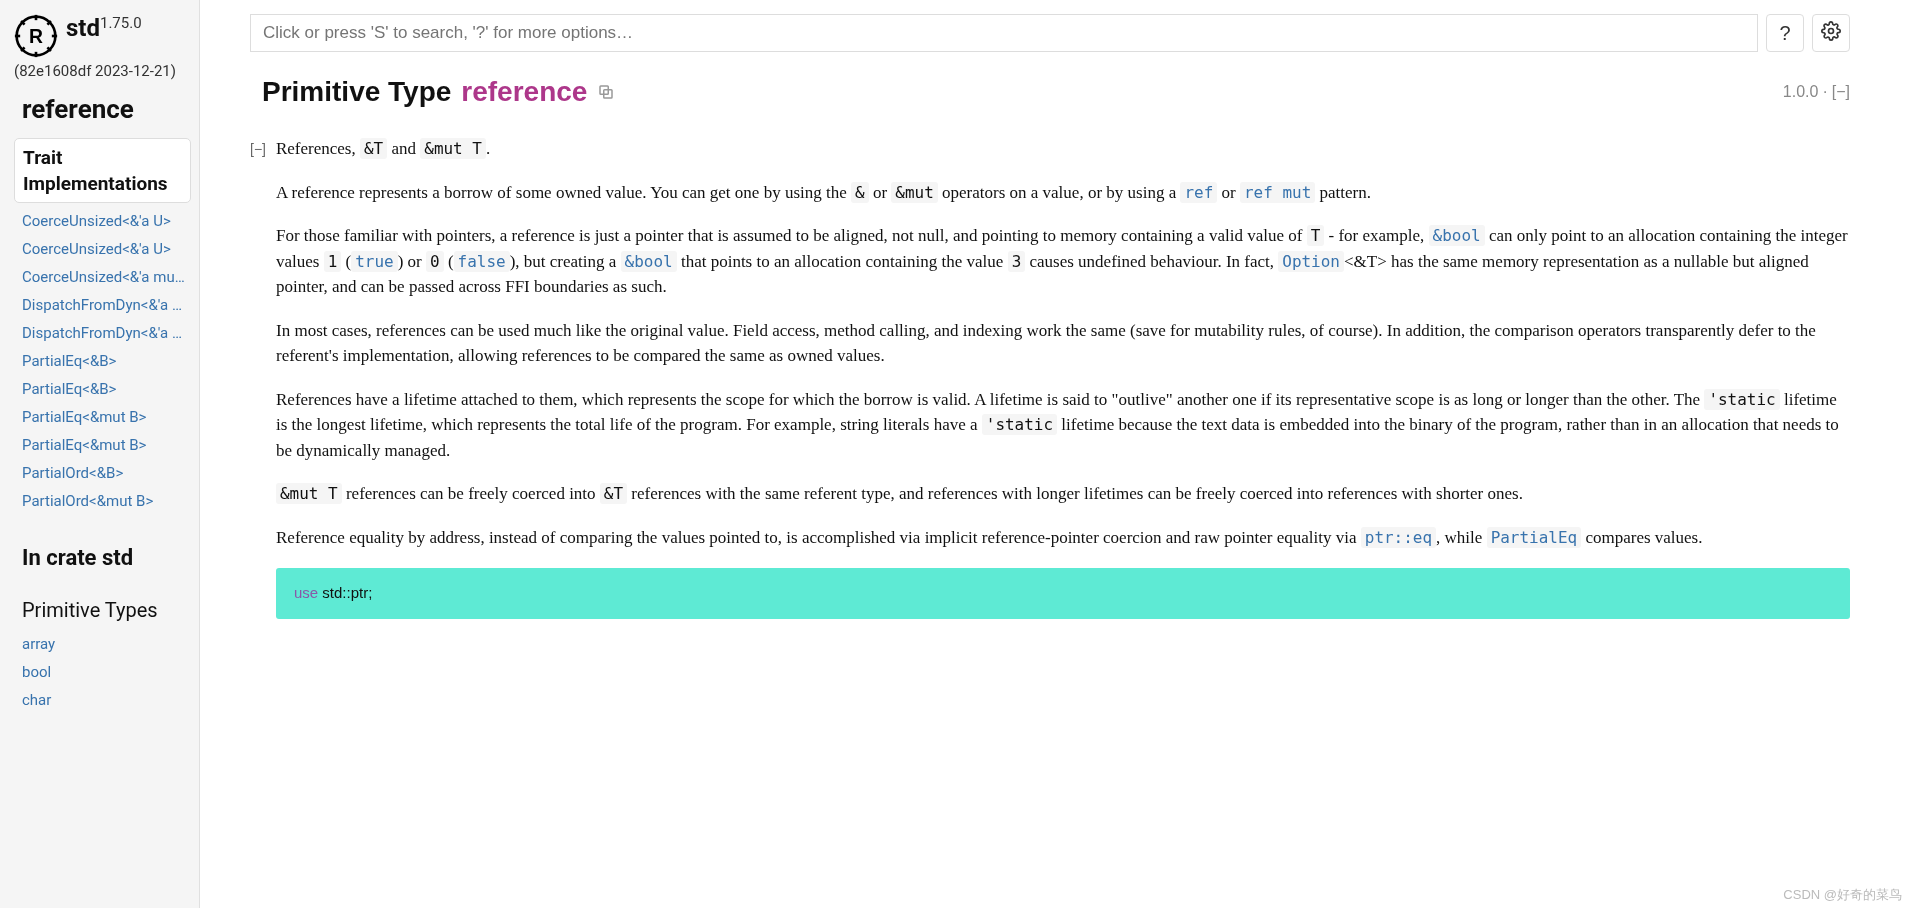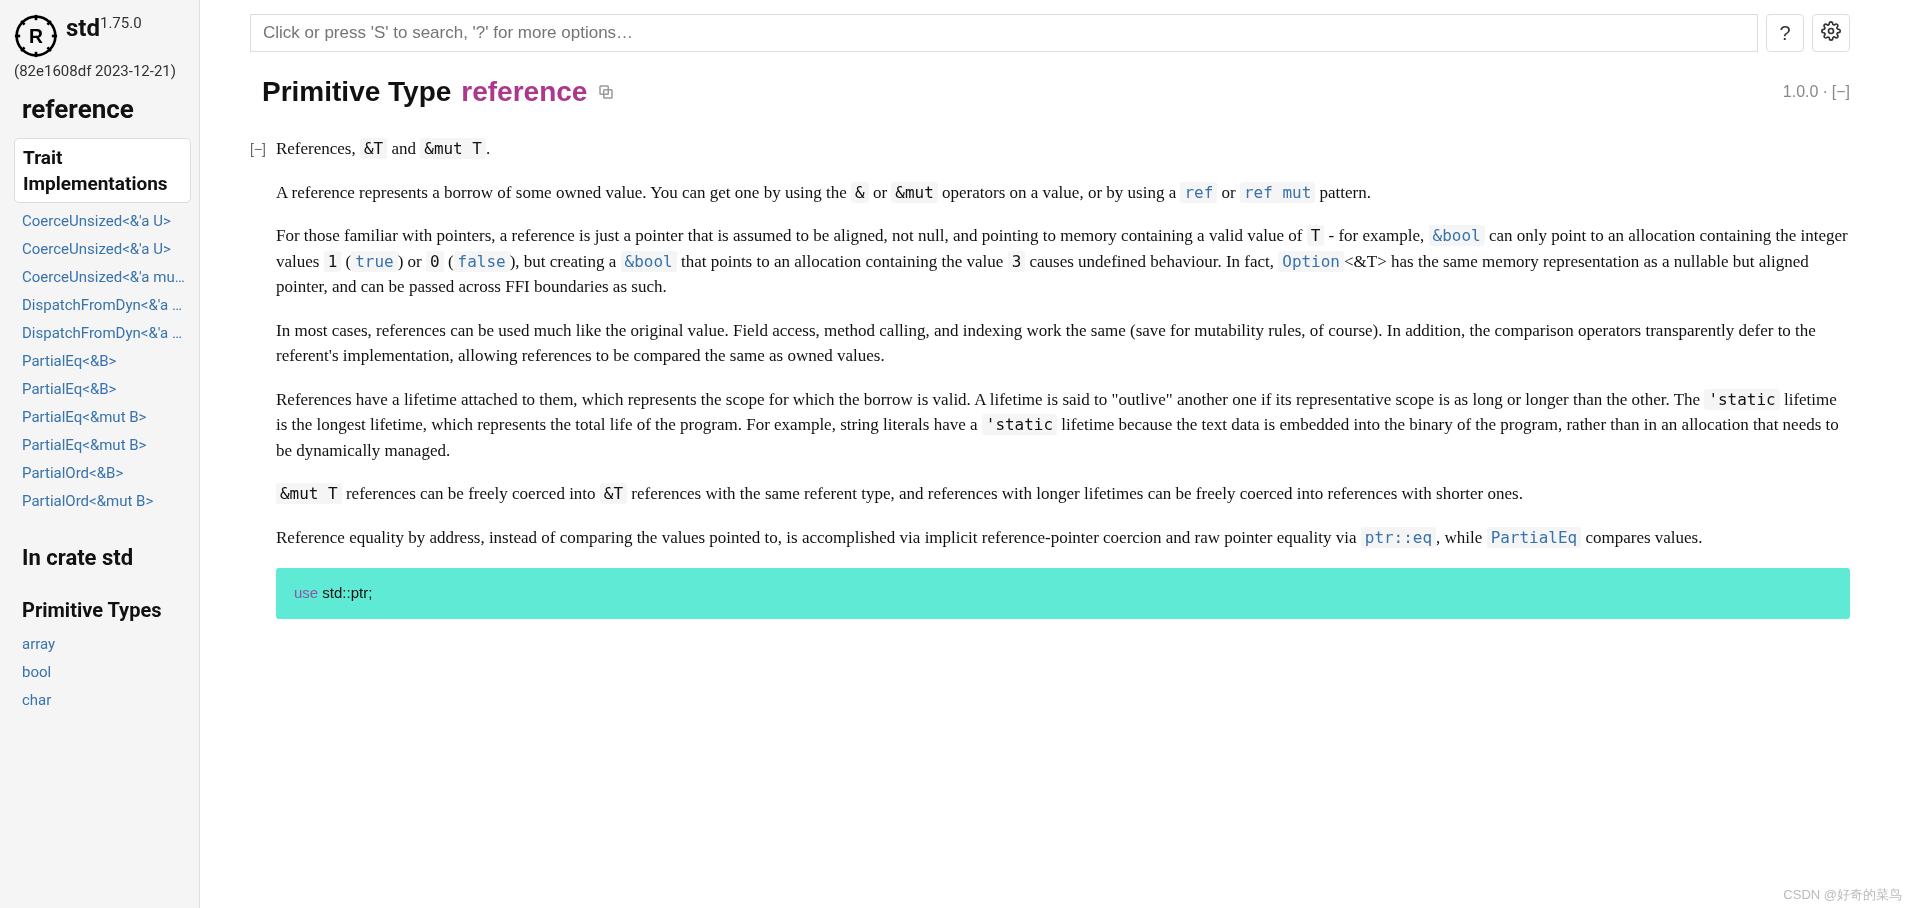--- a/index.html
+++ b/index.html
@@ -36,21 +36,21 @@
     font-size: 19px; font-weight:700; border-radius:5px; border:1px solid #ddd;
     line-height:1.35;
   }
   .sb-link {
     display:block; padding: 5px 10px 5px 22px;
     color:#3873ad; font-size:15px; text-decoration:none;
     white-space:nowrap; overflow:hidden; text-overflow:ellipsis;
     cursor:pointer;
   }
   .sb-subhead { font-size:22px; font-weight:700; padding: 30px 14px 10px 22px; }
-  .sb-subhead2 { font-size:20px; font-weight:700; padding: 18px 14px 8px 22px; }
+  .sb-subhead2 { font-size:20px; font-weight:400; padding: 18px 14px 8px 22px; }
   
   .main {
     flex:1; overflow-y:auto; padding: 14px 60px 40px 50px;
     font-family: Georgia, "Times New Roman", serif;
   }
   .main::-webkit-scrollbar { width: 16px; }
   .main::-webkit-scrollbar-track { background:#f0f0f0; }
   .main::-webkit-scrollbar-thumb { background:#c0c0c0; }
   .topbar { display:flex; gap:8px; align-items:stretch; margin-bottom: 24px; font-family: -apple-system, sans-serif;}
   .search {

